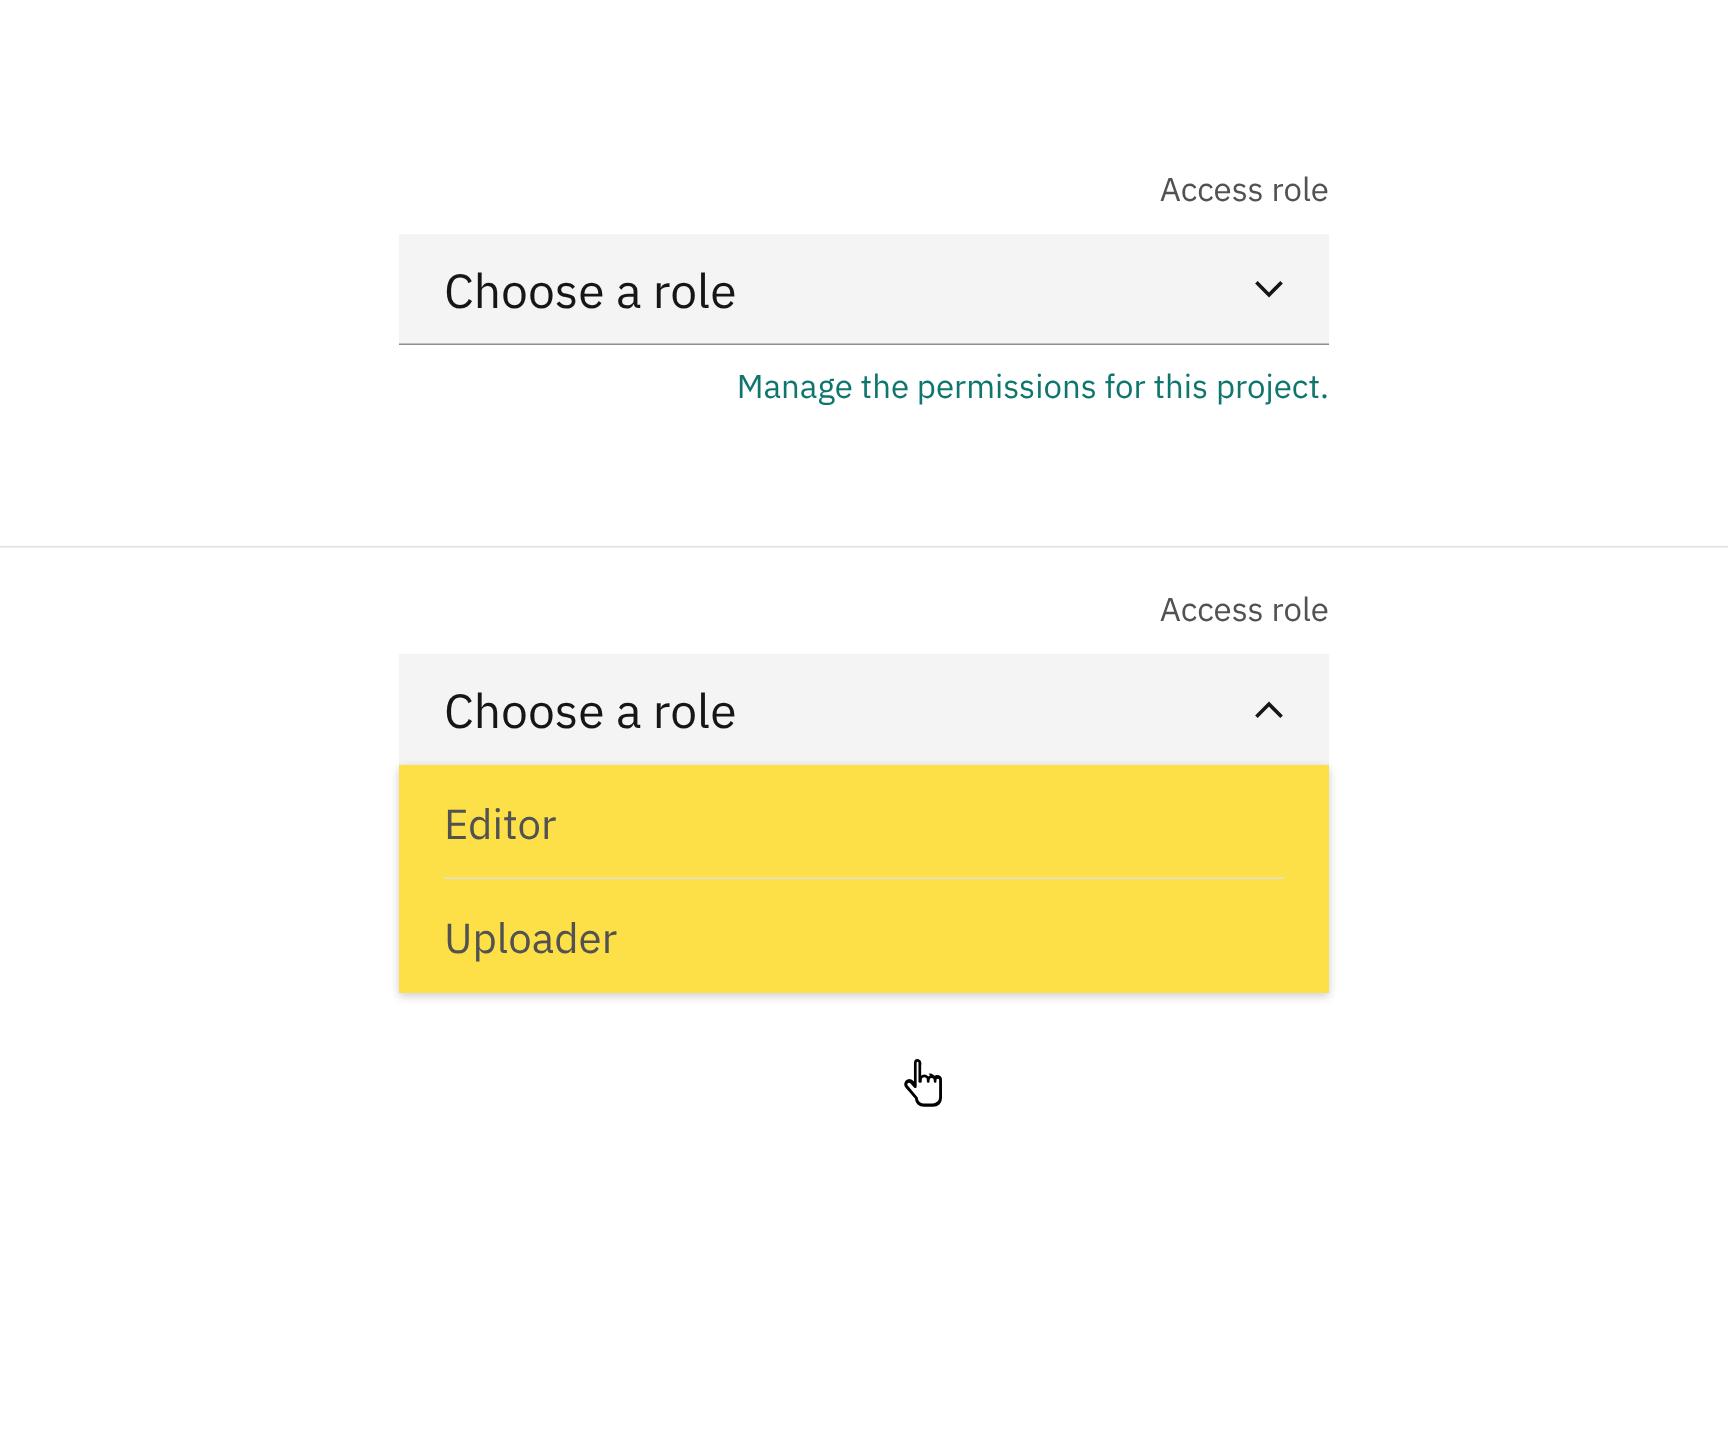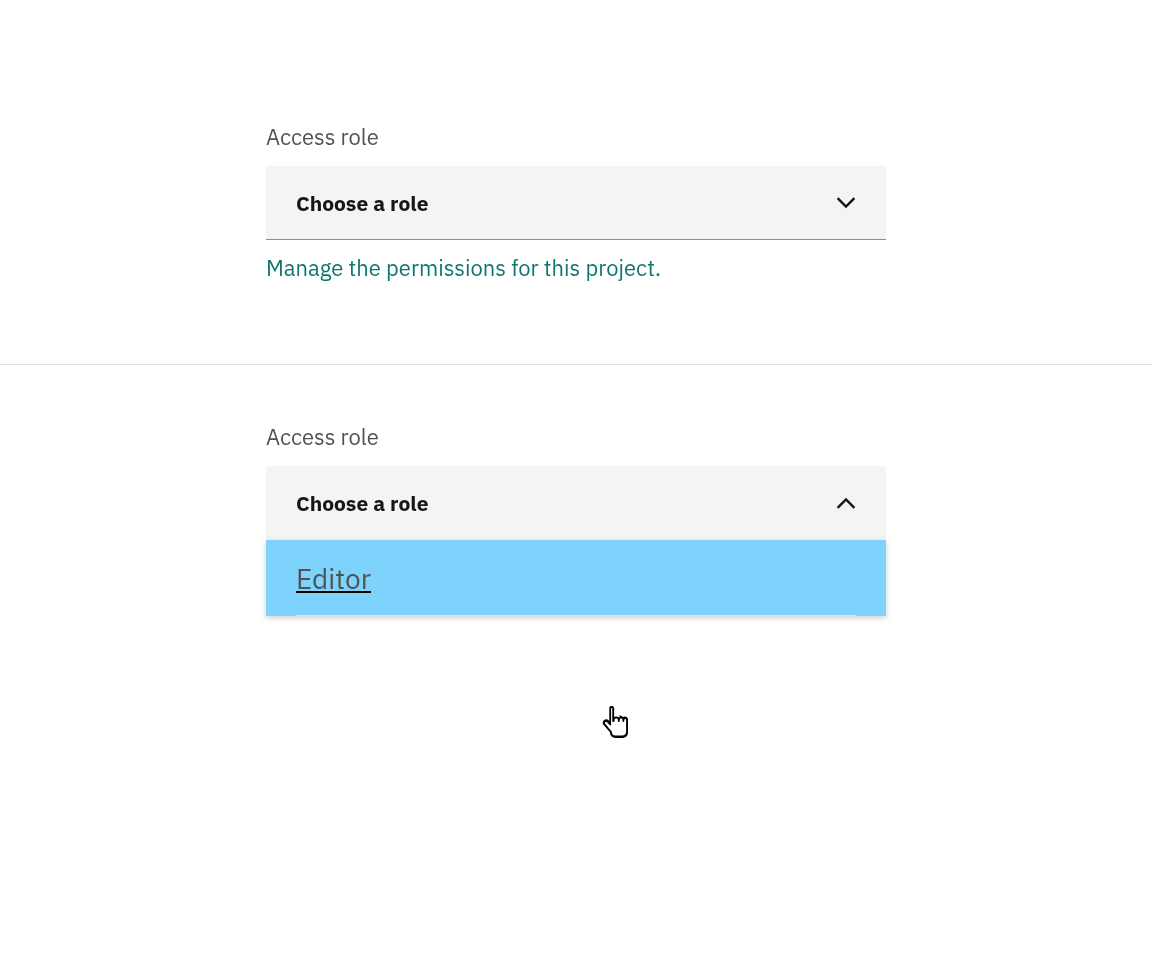--- a/index.html
+++ b/index.html
@@ -26,21 +26,22 @@
     .divider {
       position: absolute;
       top: 364px;
       left: 0;
       right: 0;
       height: 1px;
       background: #e0e0e0;
     }
     .dropdown-container {
       width: 620px;
-      margin: 10px auto;
+      margin: 0 auto;
+      text-align: right;
     }
     .label {
       font-size: 22px;
       color: #525252;
       margin-bottom: 15px;
       font-weight: 400;
     }
     .dropdown-field {
       background: #f4f4f4;
       border-bottom: 1px solid #8d8d8d;
@@ -55,38 +56,37 @@
       background: #f4f4f4;
       border-bottom: none;
       height: 74px;
       display: flex;
       align-items: center;
       justify-content: space-between;
       padding: 0 30px;
       cursor: pointer;
     }
     .dropdown-placeholder {
-      font-size: 21px;
+      font-size: 32px;
       color: #161616;
-      font-weight: 700;
+      font-weight: 400;
     }
     .chevron {
       width: 20px;
       height: 12px;
     }
     .helper-text {
       font-size: 22px;
       color: #0f766e;
       margin-top: 13px;
       font-weight: 400;
     }
     .dropdown-menu {
-      background: #7dd3fc;
+      background: #fde047;
       box-shadow: 0 2px 6px rgba(0,0,0,0.2);
-      text-decoration: underline;
     }
     .dropdown-option {
       height: 76px;
       display: flex;
       align-items: center;
       padding: 0 30px;
       font-size: 28px;
       color: #525252;
       cursor: pointer;
       position: relative;
@@ -138,20 +138,23 @@
       <span class="dropdown-placeholder">Choose a role</span>
       <svg class="chevron" viewBox="0 0 16 10" fill="none">
         <path d="M1 9L8 2L15 9" stroke="#161616" stroke-width="2"></path>
       </svg>
     </div>
     <div class="dropdown-menu">
       <div class="dropdown-option">
         <span>Editor</span>
         <div class="option-separator"></div>
       </div>
+      <div class="dropdown-option">
+        <span>Uploader</span>
+      </div>
     </div>
   </div>
 </div>
 
 <svg class="cursor-icon" viewBox="0 0 28 32" fill="none">
   <path d="M9 3 L9 18 L9 26 C9 29 11 31 14 31 L20 31 C23 31 25 29 25 26 L25 14 C25 12.5 24 11.5 22.5 11.5 C21.5 11.5 20.8 12 20.4 12.8 C20.2 11.5 19.2 10.5 17.8 10.5 C16.8 10.5 16 11 15.6 11.8 C15.4 10.5 14.4 9.5 13 9.5 C12.3 9.5 11.7 9.8 11.3 10.3 L11.3 3 C11.3 1.8 10.4 1 9.2 1 C8 1 9 1.8 9 3 Z M9 18 L6 15 C5 14 3.5 14 2.5 15 C1.5 16 1.5 17.5 2.5 18.5 L9 26" stroke="#000000" stroke-width="1.8" fill="#ffffff" stroke-linejoin="round"></path>
   <path d="M11.2 2.5 C11.2 1.7 10.5 1 9.7 1 C8.9 1 8.2 1.7 8.2 2.5 L8.2 18.5 L5.5 15.5 C4.7 14.7 3.4 14.7 2.6 15.5 C1.8 16.3 1.8 17.6 2.6 18.4 L9 26 C9 28.5 11 30.5 13.5 30.5 L20 30.5 C22.8 30.5 25 28.3 25 25.5 L25 14 C25 13 24.2 12.2 23.2 12.2 C22.2 12.2 21.4 13 21.4 14 L21.4 15 M21.4 14 C21.4 12.7 20.4 11.7 19.1 11.7 C17.8 11.7 16.8 12.7 16.8 14 L16.8 15 M16.8 14 C16.8 12.5 15.7 11.3 14.2 11.3 C12.7 11.3 11.6 12.5 11.6 14 L11.6 15 M11.2 2.5 L11.2 15" stroke="#000000" stroke-width="1.8" fill="#ffffff" stroke-linecap="round" stroke-linejoin="round"></path>
 </svg>
 
 </body></html>

